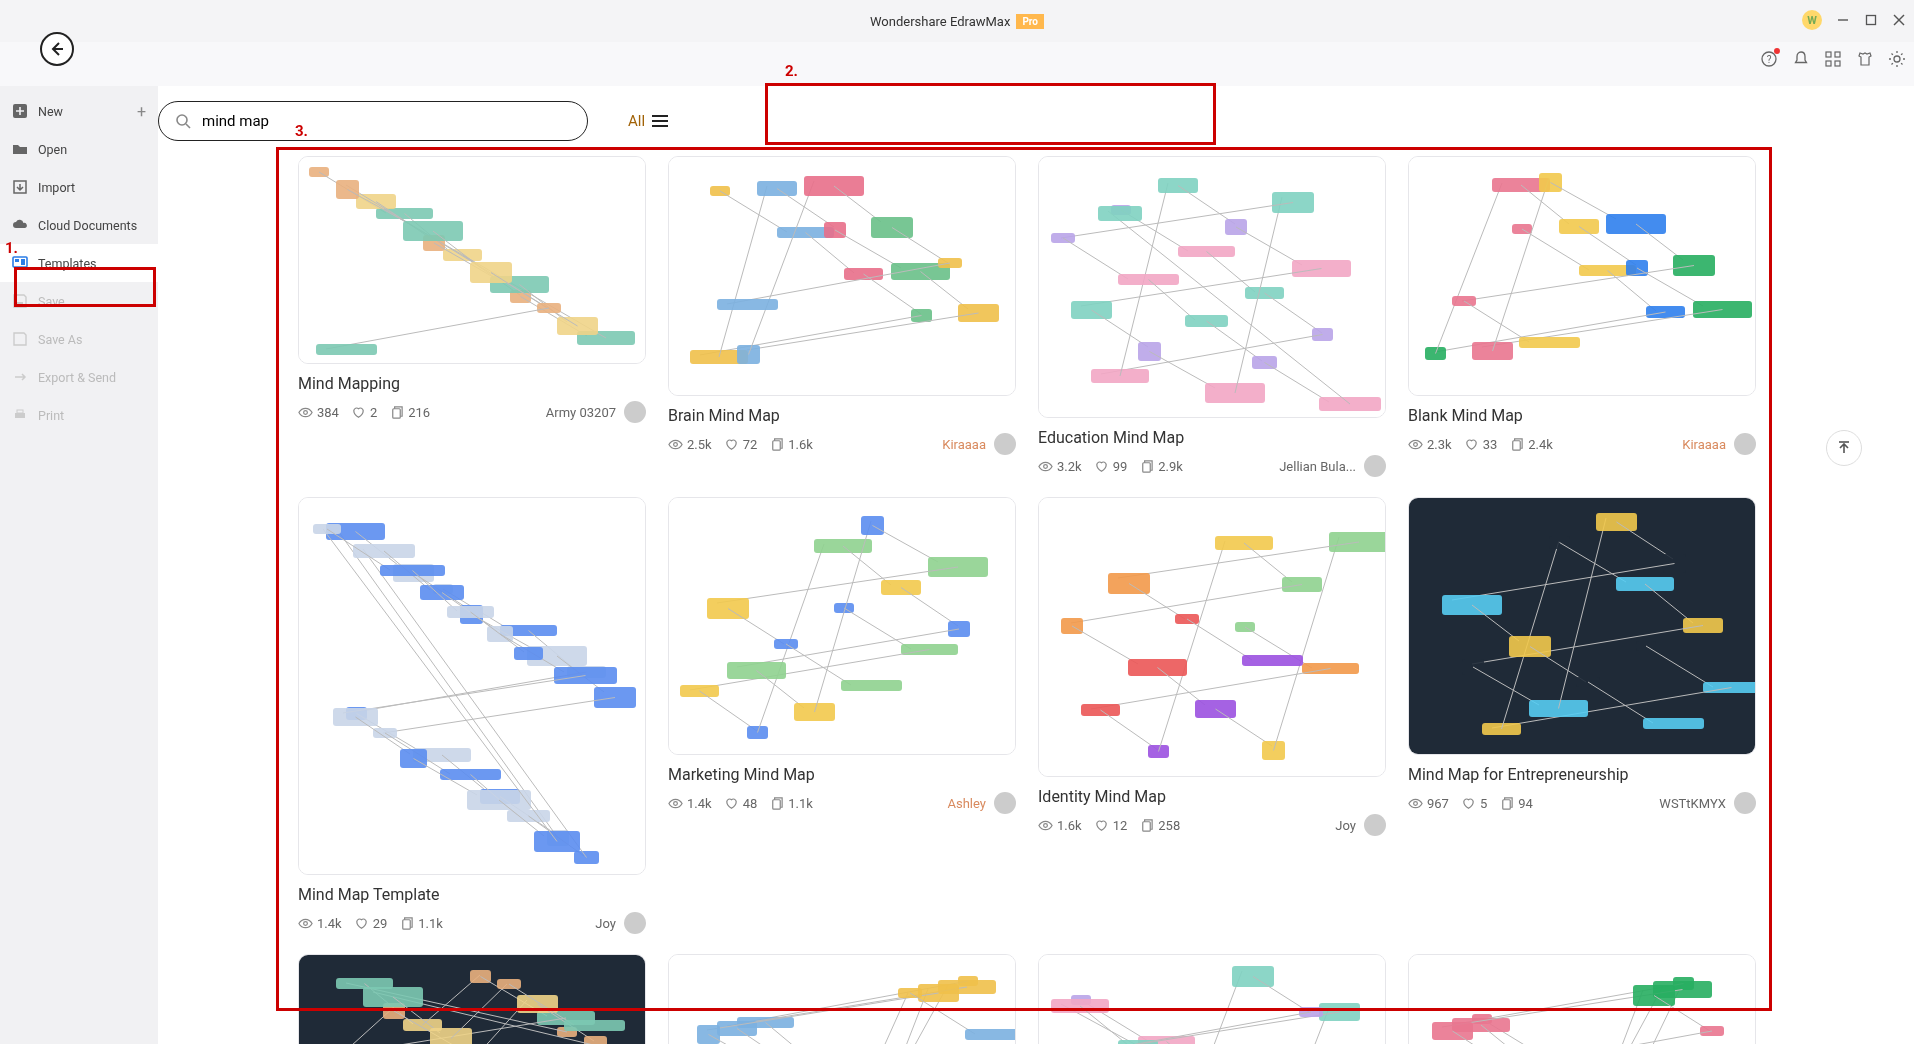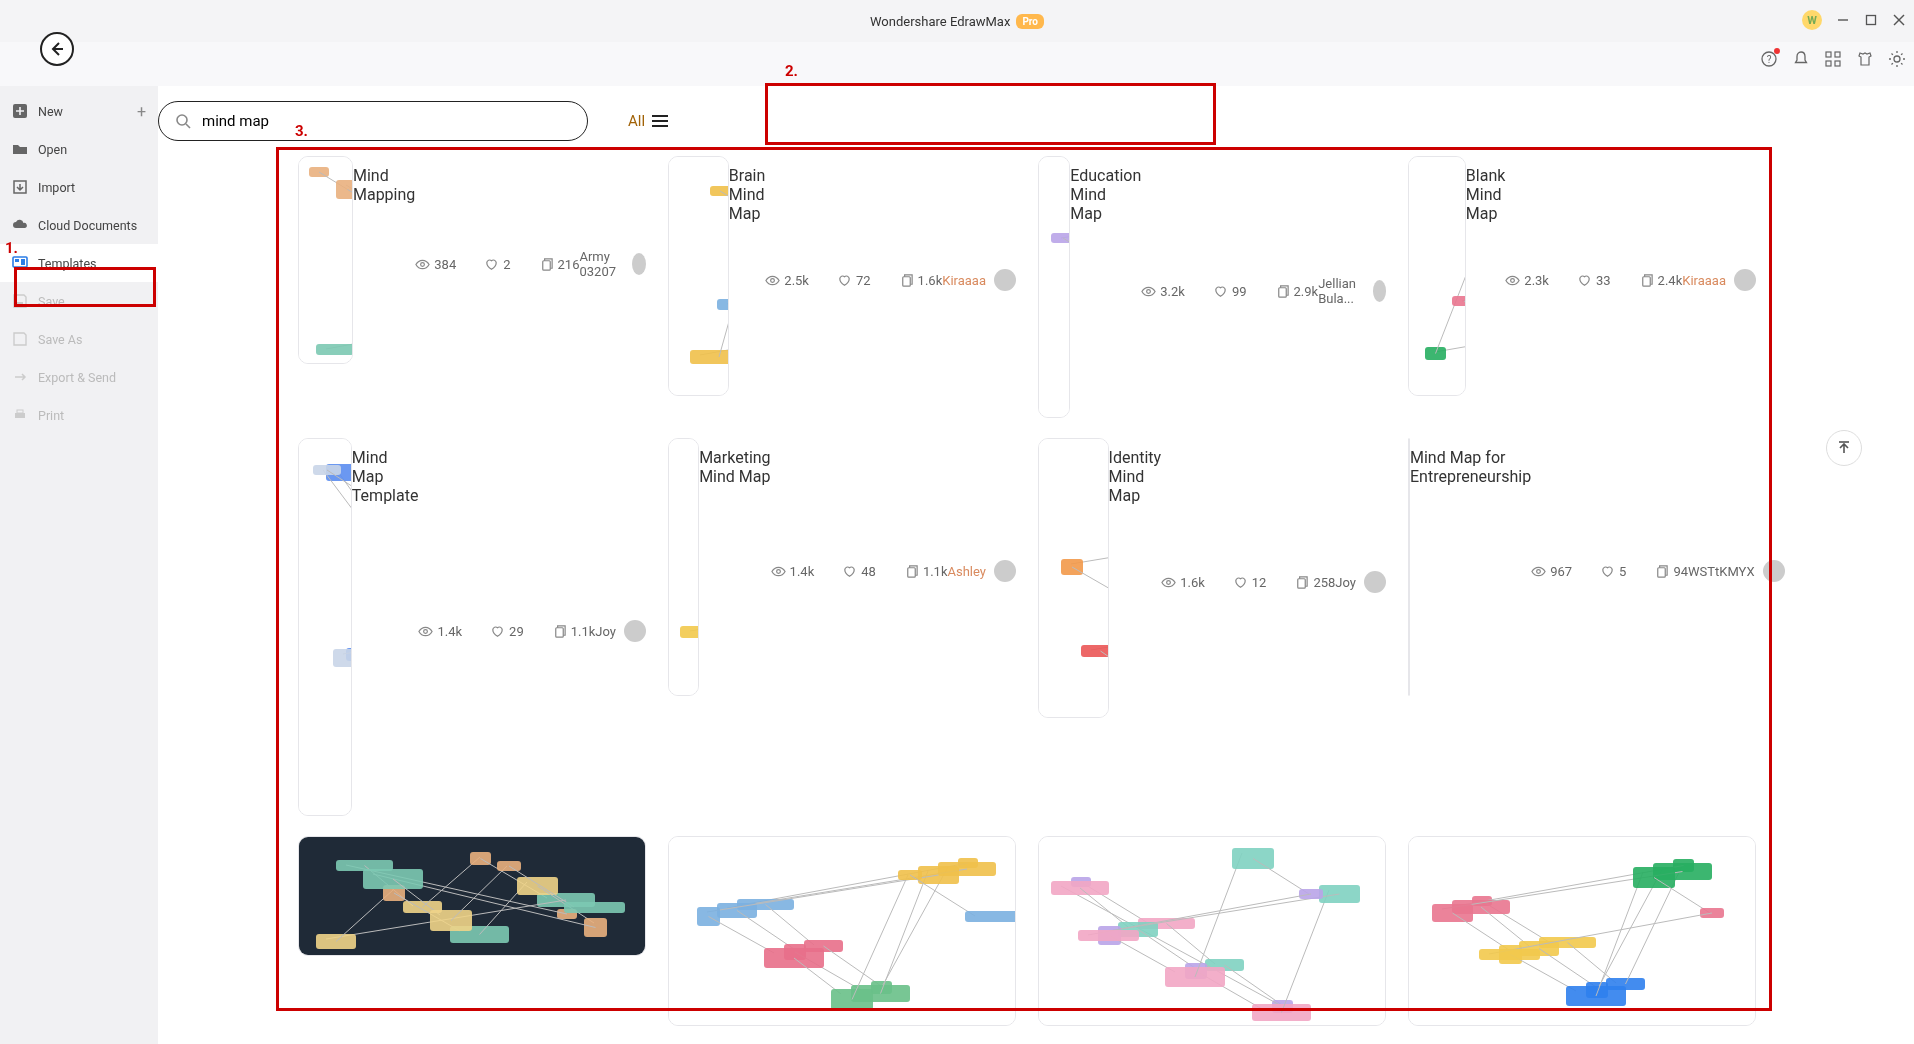--- a/index.html
+++ b/index.html
@@ -1,19 +1,19 @@
 <!DOCTYPE html>
 <html><head>
 <meta charset="utf-8">
 <style>
 *{box-sizing:border-box;margin:0;padding:0;font-family:-apple-system,BlinkMacSystemFont,"Segoe UI",Roboto,Arial,sans-serif}
 body{background:#f8f8fa;overflow:hidden;width:1914px;height:1044px;position:relative}
 .titlebar{height:42px;display:flex;align-items:center;justify-content:center;position:relative;background:#f4f4f6}
 .app-title{font-size:13px;color:#333}
-.pro-badge{background:#ffb84d;color:#fff;font-size:10px;font-weight:700;padding:2px 6px;border-radius:6px;margin-left:6px}
+.pro-badge{background:#ffb84d;color:#fff;font-size:10px;font-weight:700;padding:2px 6px;border-radius:0;margin-left:6px}
 .win-controls{position:absolute;right:8px;top:10px;display:flex;gap:14px;align-items:center}
 .win-avatar{width:20px;height:20px;border-radius:50%;background:#ffd86b;color:#7a5;display:flex;align-items:center;justify-content:center;font-size:11px;font-weight:700}
 .win-btn{width:14px;height:14px;display:flex;align-items:center;justify-content:center;color:#555;cursor:pointer}
 .top-icons{position:absolute;right:8px;top:50px;display:flex;gap:14px;align-items:center;color:#666}
 .top-icons .ic{width:18px;height:18px;cursor:pointer;position:relative}
 .red-dot{position:absolute;top:-2px;right:-2px;width:6px;height:6px;background:#e33;border-radius:50%}
 .back-btn{position:absolute;left:40px;top:32px;width:34px;height:34px;border:2px solid #222;border-radius:50%;display:flex;align-items:center;justify-content:center;cursor:pointer;background:#fff}
 .sidebar{position:absolute;left:0;top:86px;bottom:0;width:158px;background:#f1f1f3;padding-top:6px}
 .side-item{height:38px;display:flex;align-items:center;padding:0 12px;gap:10px;font-size:12.5px;color:#444;cursor:pointer;position:relative}
 .side-item.disabled{color:#bbb}
@@ -29,25 +29,25 @@
 .red-box-search{position:absolute;left:765px;top:83px;width:451px;height:62px;border:3px solid #c00;z-index:55;pointer-events:none}
 .red-box-side{position:absolute;left:14px;top:267px;width:142px;height:40px;border:3px solid #c00;z-index:55;pointer-events:none}
 .red-box-results{position:absolute;left:276px;top:147px;width:1496px;height:864px;border:3px solid #c00;z-index:55;pointer-events:none}
 .main{position:absolute;left:158px;right:0;top:86px;bottom:0;background:#fff;overflow:hidden}
 .search-row{height:70px;display:flex;align-items:center;gap:40px;position:relative}
 .search-box{width:430px;height:40px;border:1.5px solid #222;border-radius:22px;display:flex;align-items:center;padding:0 16px;gap:10px;background:#fff}
 .search-box input{border:none;outline:none;font-size:15px;flex:1;background:transparent}
 .filter-all{display:flex;align-items:center;gap:6px;font-size:15px;color:#a16207;cursor:pointer}
 .grid-wrap{position:absolute;left:0;right:0;top:70px;bottom:0;overflow:auto;padding:0 120px 20px 140px}
 .grid{display:grid;grid-template-columns:repeat(4, 348px);gap:20px 22px;align-items:start}
-.card{display:flex;}
+.card{display:flex;flex-direction:column}
 .thumb{width:348px;border:1px solid #e6e6ea;border-radius:10px;background:#fff;overflow:hidden;position:relative}
 .card-title{font-size:16px;color:#333;margin-top:10px}
 .card-meta{display:flex;align-items:center;justify-content:space-between;margin-top:8px;font-size:13px;color:#666}
-.stats{display:flex;gap:28px;align-items:center}
+.stats{display:flex;gap:12px;align-items:center}
 .stat{display:flex;align-items:center;gap:4px}
 .author{display:flex;align-items:center;gap:8px}
 .author .av{width:22px;height:22px;border-radius:50%;background:#ccc}
 .author.acc{color:#d98a5e}
 .totop{position:fixed;right:52px;top:430px;width:36px;height:36px;border:1px solid #ddd;border-radius:50%;background:#fff;display:flex;align-items:center;justify-content:center;cursor:pointer;z-index:40}
 svg{display:block}
 </style>
 </head>
 <body>
 

